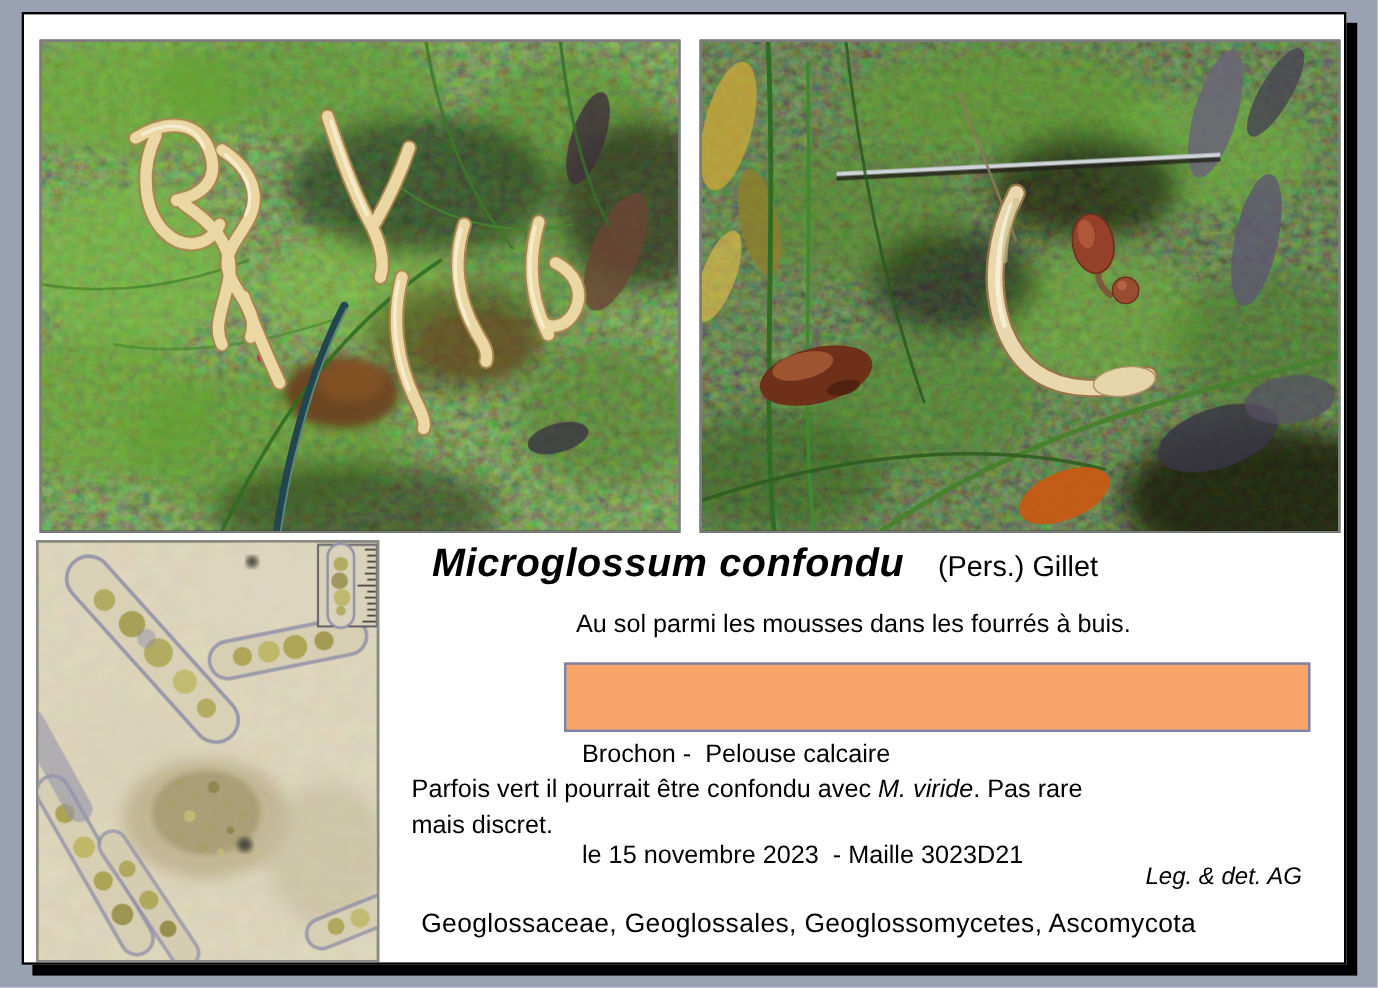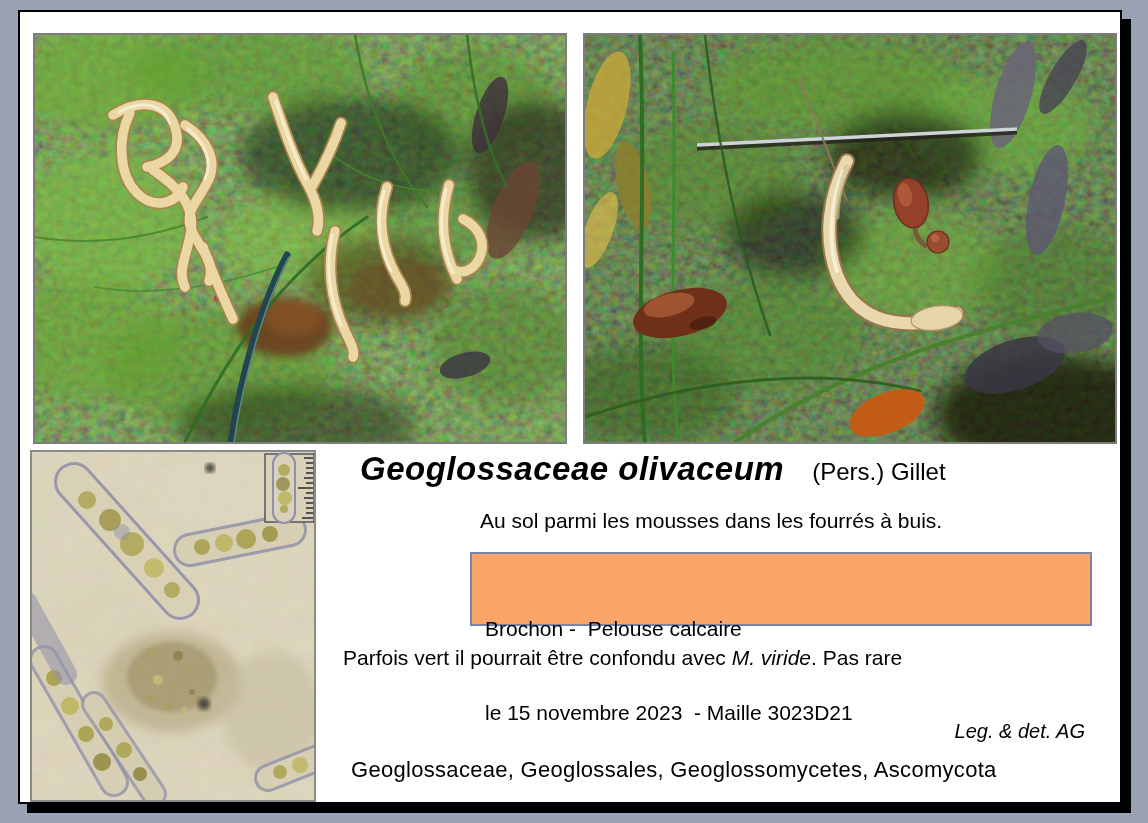--- a/index.html
+++ b/index.html
@@ -24,21 +24,21 @@
   #photo-micro{left:30px;top:450px;width:282px;height:348px;border-color:#8a8a86;}
   .title-row{
     position:absolute;left:360px;top:450px;white-space:nowrap;
   }
   .species{font-size:33px;font-weight:bold;font-style:italic;letter-spacing:0.5px;}
   .authority{font-size:24px;margin-left:28px;}
   .habitat{
     position:absolute;left:480px;top:509px;font-size:21px;white-space:pre-wrap;
   }
   .loc-box{
-    position:absolute;left:470px;top:552px;width:622px;height:74px;
+    position:absolute;left:470px;top:552px;width:622px;height:58px;
     box-sizing:border-box;border:2px solid #7b83ad;background:#f9a569;
     padding:5px 10px 0 13px;font-size:21px;line-height:28px;white-space:pre-wrap;
   }
   .notes{
     position:absolute;left:343px;top:643px;width:780px;
     font-size:21px;line-height:29.5px;
   }
   .notes .em{font-style:italic;margin-top:44px;}
   .bullet{font-size:18px;margin-right:7px;position:relative;top:-1px;}
   .credit{
@@ -334,29 +334,30 @@
           <circle cx="252" cy="57" r="4"></circle>
       </g>
       <g stroke="#2a2a2a" stroke-width="1.3">
         <path d="M281 6H272M281 11H274M281 16H274M281 21H274M281 26H272M281 31H274M281 36H266M281 41H274M281 46H272M281 51H274M281 56H274M281 61H274M281 66H270"></path>
       </g>
     </g>
   </svg>
 </div>
 
 <div class="title-row">
-  <span class="species">Geoglossaceae olivaceum</span><span class="authority">(Pers.) Gillet</span>
+  <span class="species">Microglossum confondu</span><span class="authority">(Pers.) Gillet</span>
 </div>
 
 <div class="habitat">Au sol parmi les mousses dans les fourrés à buis.</div>
 
 <div class="loc-box">
   <div>Brochon -  Pelouse calcaire</div>
   <div>le 15 novembre 2023  - Maille 3023D21</div>
 </div>
 
 <div class="notes">
   <div><span>Parfois vert il pourrait être confondu avec </span><span class="em">M. viride</span><span>. Pas rare</span></div>
+  <div><span>mais discret.</span></div>
 </div>
 
 <div class="credit">Leg. &amp; det. AG</div>
 
 <div class="taxonomy">Geoglossaceae, Geoglossales, Geoglossomycetes, Ascomycota</div>
 
 </body></html>

